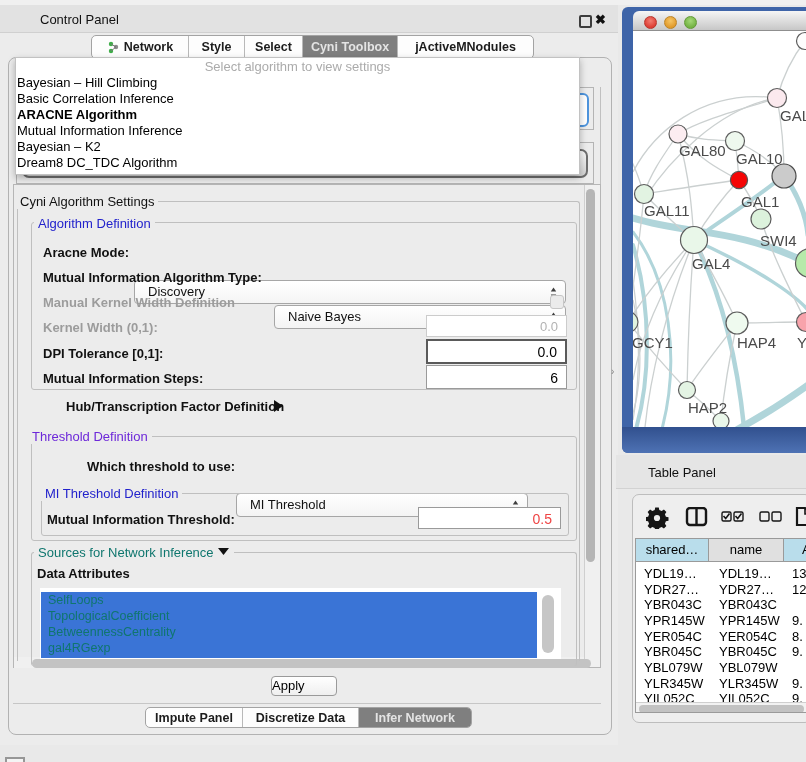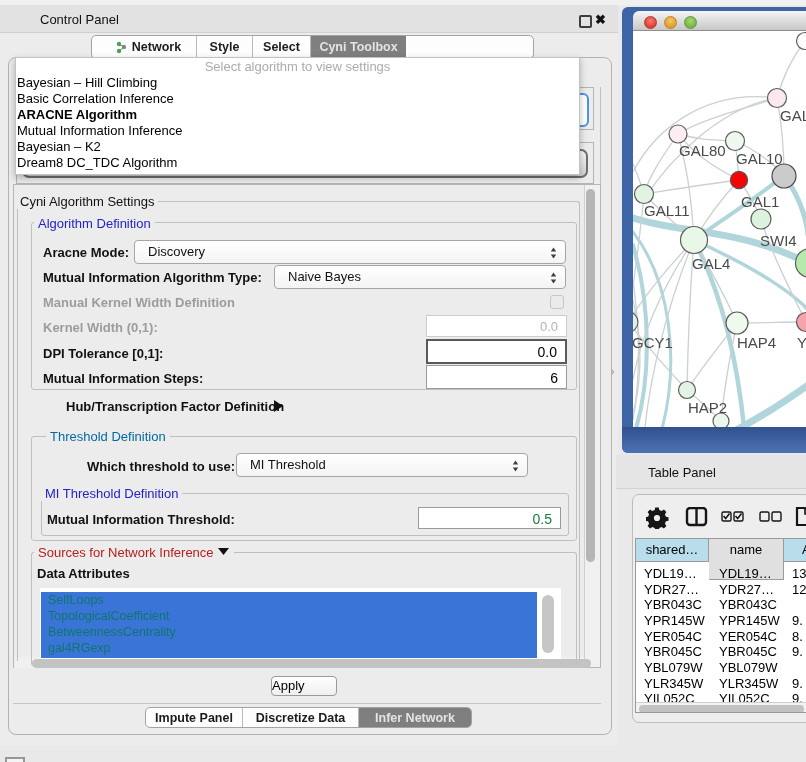--- a/index.html
+++ b/index.html
@@ -2,21 +2,21 @@
 <html><head>
 <meta charset="utf-8">
 <style>
 html,body{margin:0;padding:0;}
 body{width:806px;height:762px;background:#e9e9e9;font-family:"Liberation Sans",sans-serif;overflow:hidden;position:relative;}
 .abs{position:absolute;}
 .b{font-weight:bold;}
 
 .lbl{font-size:13px;color:#111;white-space:nowrap;}
 .lbl.gray{color:#9c9c9c;}
-.combo{background:linear-gradient(#ffffff,#f4f4f4);border:1px solid #a6a6a6;border-radius:4px;box-sizing:border-box;}
+.combo{background:linear-gradient(#ffffff,#f4f4f4);border:1px solid #a6a6a6;border-radius:4px;box-sizing:border-box;margin-top:40px;}
 .combo .ct{position:absolute;left:13px;top:3px;font-size:13px;color:#111;}
 .spin{position:absolute;right:8px;top:6px;}
 .field{background:#fff;border:1px solid #b8b8b8;box-sizing:border-box;font-size:13px;text-align:right;}
 .grp{border:1px solid #bfbfbf;border-radius:3px;box-sizing:border-box;position:absolute;}
 .gt{position:absolute;font-size:13px;background:#ececec;padding:0 4px;white-space:nowrap;}
 .seg{position:absolute;display:flex;background:#fdfdfd;border:1px solid #a3a3a3;border-radius:5px;overflow:hidden;box-sizing:border-box;}
 .seg .s{font-size:12.5px;font-weight:bold;color:#1c1c1c;display:flex;align-items:center;justify-content:center;border-right:1px solid #b9b9b9;box-sizing:border-box;}
 .seg .s:last-child{border-right:none;}
 .seg .sel{background:#7f7f7f;color:#e4e4e4;}
 </style>
@@ -25,30 +25,31 @@
 
 <div class="abs" id="cpwin" style="left:0;top:0;width:618px;height:745px;background:#ececec;"></div>
 <div class="abs" style="left:0;top:0;width:806px;height:5px;background:#f0f0f0;"></div>
 <div class="abs" style="left:0;top:5px;width:618px;height:27px;background:#e2e2e2;border-bottom:1px solid #d0d0d0;"></div>
 <div class="abs lbl" style="left:9px;top:12px;margin-left:31px;">Control Panel</div>
 <div class="abs" style="left:579px;top:15px;width:9px;height:9px;border:2px solid #3c3c3c;border-radius:2px;"></div>
 <div class="abs" style="left:595px;top:12px;font-size:13px;font-weight:bold;color:#111;">✖</div>
 
 <div class="abs" style="left:8px;top:57px;width:604px;height:678px;background:#ececec;border:1px solid #b2b2b2;border-radius:8px;box-sizing:border-box;"></div>
 
-<div class="seg" style="left:91px;top:35px;height:24px;width:443px;padding-left:8px;">
+<div class="seg" style="left:91px;top:35px;height:24px;width:443px;">
  <div class="s" style="width:97px;"><svg width="13" height="13" viewBox="0 0 13 13" style="margin-right:4px;">
         <circle cx="4" cy="3" r="2.2" fill="#3fae49"></circle>
         <circle cx="9" cy="6" r="2.2" fill="#8b8b8b"></circle>
         <circle cx="4" cy="10" r="2.2" fill="#3fae49"></circle>
         <path d="M4 3 L9 6 L4 10" stroke="#777" stroke-width="1" fill="none"></path>
       </svg>Network</div>
  <div class="s" style="width:56px;">Style</div>
  <div class="s" style="width:58px;">Select</div>
  <div class="s sel" style="width:95px;">Cyni Toolbox</div>
+ <div class="s" style="width:135px;">jActiveMNodules</div>
 </div>
 
 <div class="abs" style="left:13px;top:184px;width:588px;height:484px;border:1px solid #b6b6b6;box-sizing:border-box;background:#ececec;"></div>
 <div class="abs" style="left:584px;top:185px;width:16px;height:482px;background:#f0f0f0;border-left:1px solid #cfcfcf;box-sizing:border-box;"></div>
 <div class="abs" style="left:586px;top:189px;width:9px;height:373px;background:#b5b5b5;border-radius:4.5px;"></div>
 <div class="abs" style="left:14px;top:657px;width:570px;height:11px;background:#f0f0f0;"></div>
 <div class="abs" style="left:32px;top:659px;width:559px;height:9px;background:#c3c3c3;border-radius:4.5px;"></div>
 
 <div class="grp" style="left:17px;top:201px;width:563px;height:460px;border-bottom:none;border-bottom-left-radius:0;border-bottom-right-radius:0;"></div>
 <div class="gt" style="left:16px;top:194px;color:#111;">Cyni Algorithm Settings</div>
@@ -91,40 +92,40 @@
 <div class="field abs" style="left:426px;top:365px;width:141px;height:24px;border-color:#9a9a9a;">
     <span style="position:absolute;right:8px;top:4px;color:#000;font-size:14px;">6</span>
   </div>
 
 <div class="abs lbl b" style="left:42px;top:399px;padding-left:24px;">Hub/Transcription Factor Definition</div>
 <svg class="abs" style="left:272px;top:399px;" width="12" height="14" viewBox="0 0 12 14">
     <path d="M2 1 L11 7 L2 13 Z" fill="#111"></path>
   </svg>
 
 <div class="grp" style="left:31px;top:436px;width:546px;height:105px;"></div>
-<div class="gt" style="left:46px;top:429px;color:#0369a1;">Threshold Definition</div>
+<div class="gt" style="left:28px;top:429px;color:#6d28d9;">Threshold Definition</div>
 
 <div class="abs lbl b" style="left:80px;top:459px;margin-left:7px;">Which threshold to use:</div>
 <div class="combo abs" style="left:236px;top:453px;width:292px;height:24px;">
     <span class="ct">MI Threshold</span>
     <svg class="spin" width="7" height="12" viewBox="0 0 7 12">
       <path d="M3.5 0.5 L6.2 4.4 L0.8 4.4 Z" fill="#3e3e3e"></path>
       <path d="M3.5 11.5 L0.8 7.6 L6.2 7.6 Z" fill="#3e3e3e"></path>
     </svg>
   </div>
 
 <div class="grp" style="left:41px;top:493px;width:528px;height:43px;"></div>
 <div class="gt" style="left:41px;top:486px;color:#2222cc;">MI Threshold Definition</div>
 <div class="abs lbl b" style="left:47px;top:512px;">Mutual Information Threshold:</div>
 <div class="field abs" style="left:418px;top:507px;width:143px;height:22px;border-color:#9a9a9a;">
-    <span style="position:absolute;right:8px;top:3px;color:#15803d;font-size:14px;">0.5</span>
+    <span style="position:absolute;right:8px;top:3px;color:#ef4444;font-size:14px;">0.5</span>
   </div>
 
 <div class="grp" style="left:31px;top:552px;width:546px;height:114px;border-bottom:none;"></div>
-<div class="gt" style="left:34px;top:545px;color:#b91c1c;">Sources for Network Inference <svg width="13" height="9" viewBox="0 0 13 9" style="vertical-align:1px;">
+<div class="gt" style="left:34px;top:545px;color:#0f766e;">Sources for Network Inference <svg width="13" height="9" viewBox="0 0 13 9" style="vertical-align:1px;">
       <path d="M1 1 L12 1 L6.5 8 Z" fill="#111"></path>
     </svg></div>
 <div class="abs lbl b" style="left:37px;top:566px;">Data Attributes</div>
 
 <div class="abs" style="left:40px;top:588px;width:521px;height:71px;background:#fff;"></div>
 <div class="abs" style="left:41px;top:592px;width:496px;height:66px;background:#3a74d6;"></div>
 <div class="abs" style="left:48px;top:593px;font-size:12.5px;color:#0f766e;line-height:15.9px;white-space:nowrap;">SelfLoops<br>TopologicalCoefficient<br>BetweennessCentrality<br>gal4RGexp</div>
 <div class="abs" style="left:542px;top:595px;width:12px;height:58px;background:#c6c6c6;border-radius:6px;"></div>
 
 <div class="abs" style="left:271px;top:676px;width:66px;height:20px;background:linear-gradient(#ffffff,#efefef);border:1px solid #9a9a9a;border-radius:4px;box-sizing:border-box;text-align:left;font-size:13px;line-height:18px;">Apply</div>
@@ -252,21 +253,21 @@
 <path d="M89.5 9 l2.2 2.5 3.8 -5" stroke-width="1.6"></path>
 <rect x="114" y="5" width="9" height="9" rx="1.5"></rect>
 <rect x="126" y="5" width="9" height="9" rx="1.5"></rect>
 </g>
 <path d="M151,1 h8 l6,6 v11 h-14 Z" fill="none" stroke="#161616" stroke-width="2.2"></path>
 <path d="M159,1 v6 h6" fill="none" stroke="#161616" stroke-width="1.6"></path>
 </svg>
 
 <div class="abs" style="left:635px;top:538px;width:171px;height:175px;background:#fff;border:1px solid #9a9a9a;border-right:none;box-sizing:border-box;overflow:hidden;padding-left:28px;">
   <div style="position:absolute;left:0;top:0;height:23px;width:73px;background:#b9ddeb;border-right:1px solid #9a9a9a;border-bottom:1px solid #9a9a9a;box-sizing:border-box;text-align:center;font-size:13px;line-height:22px;">shared…</div>
-  <div style="position:absolute;left:73px;top:0;height:41px;width:75px;background:#e0e0e0;border-right:1px solid #9a9a9a;border-bottom:1px solid #9a9a9a;box-sizing:border-box;text-align:center;font-size:13px;line-height:22px;">name</div>
+  <div style="position:absolute;left:73px;top:0;height:23px;width:75px;background:#e0e0e0;border-right:1px solid #9a9a9a;border-bottom:1px solid #9a9a9a;box-sizing:border-box;text-align:center;font-size:13px;line-height:22px;">name</div>
   <div style="position:absolute;left:148px;top:0;height:23px;width:30px;background:#b9ddeb;border-bottom:1px solid #9a9a9a;box-sizing:border-box;font-size:13px;line-height:22px;padding-left:18px;">A</div>
   <div style="position:absolute;left:8px;top:27px;font-size:13px;line-height:15.65px;color:#000;">YDL19…<br>YDR27…<br>YBR043C<br>YPR145W<br>YER054C<br>YBR045C<br>YBL079W<br>YLR345W<br>YIL052C</div>
   <div style="position:absolute;left:83px;top:27px;font-size:13px;line-height:15.65px;color:#000;">YDL19…<br>YDR27…<br>YBR043C<br>YPR145W<br>YER054C<br>YBR045C<br>YBL079W<br>YLR345W<br>YIL052C</div>
   <div style="position:absolute;left:156px;top:27px;font-size:13px;line-height:15.65px;color:#000;">13<br>12<br>&nbsp;<br>9.<br>8.<br>9.<br>&nbsp;<br>9.<br>9.</div>
   <div style="position:absolute;left:0;top:163px;width:171px;height:12px;background:#f2f2f2;border-top:1px solid #cfcfcf;box-sizing:border-box;"></div>
   <div style="position:absolute;left:3px;top:166px;width:165px;height:8px;background:#c2c2c2;border-radius:4px;"></div>
 </div>
 
 <div class="abs" style="left:5px;top:757px;width:20px;height:14px;background:#f4f4f4;border:2px solid #979797;box-sizing:border-box;"></div>
 

